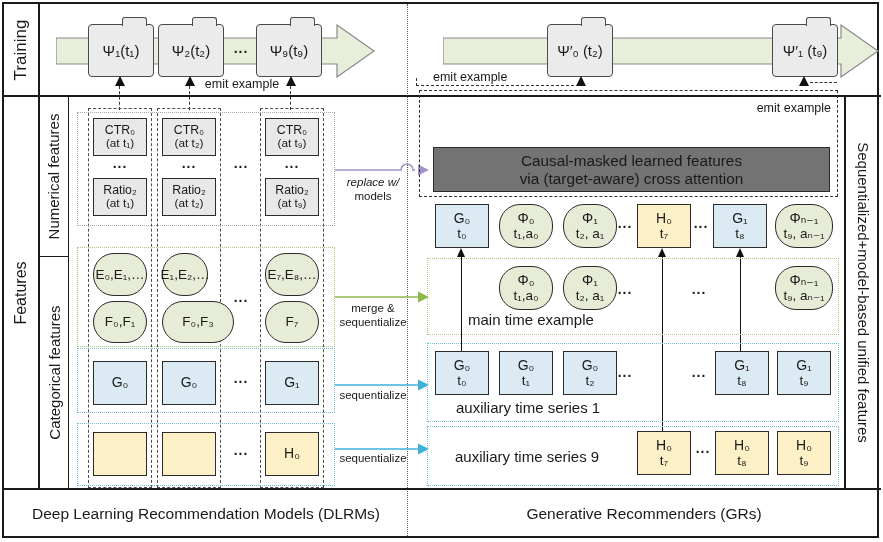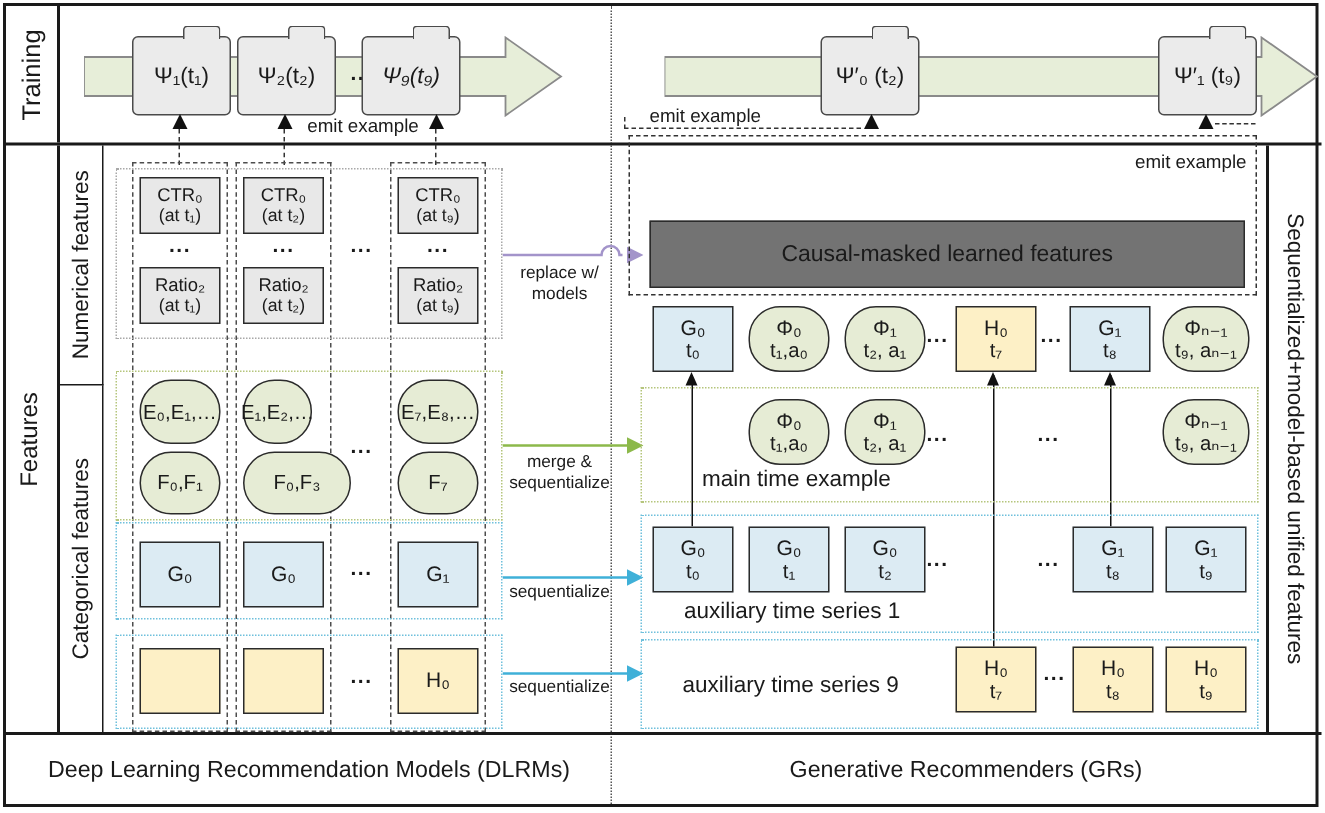--- a/index.html
+++ b/index.html
@@ -76,21 +76,21 @@
     <polygon points="0,14 398,14 398,1 435,27 398,53 398,40 0,40" fill="#e7eed9" stroke="#8a8a8a" stroke-width="1.2"></polygon>
   </svg>
 
   <div class="abs fbox" style="left:88px;top:24px;">
       <span>Ψ₁(t₁)</span>
     </div>
   <div class="abs fbox" style="left:158px;top:24px;">
       <span>Ψ₂(t₂)</span>
     </div>
   <div class="abs dots" style="left:226px;top:41px;width:30px;">...</div>
-  <div class="abs fbox" style="left:241px;top:24px;font-style:italic;">
+  <div class="abs fbox" style="left:256px;top:24px;">
       <span>Ψ₉(t₉)</span>
     </div>
   <div class="abs fbox" style="left:547px;top:24px;">
       <span>Ψ′₀ (t₂)</span>
     </div>
   <div class="abs fbox" style="left:772px;top:24px;">
       <span>Ψ′₁ (t₉)</span>
     </div>
 
   <div class="abs tri" style="left:115px;top:76px;"></div>
@@ -162,21 +162,21 @@
   <div class="abs box bg-yellow" style="left:93px;top:432px;width:54px;height:44px;"></div>
   <div class="abs box bg-yellow" style="left:162px;top:432px;width:54px;height:44px;"></div>
   <div class="abs box bg-yellow" style="left:265px;top:432px;width:54px;height:44px;font-size:14px;">H₀</div>
   <div class="abs dots" style="left:226px;top:443px;width:30px;">...</div>
 
   <svg class="abs" style="left:335px;top:159px;" width="94" height="22" viewBox="0 0 94 22">
     <path d="M0 11 H66 A6 6 0 0 1 78 11 H80" fill="none" stroke="#a394ca" stroke-width="1.7"></path>
     <polygon points="83,5.5 94,11 83,16.5" fill="#a394ca"></polygon>
   </svg>
   <div class="abs lab" style="left:336px;top:176px;width:74px;">
-    <span style="display:block;">replace w/</span>
+    <span style="display:block;font-style:italic;">replace w/</span>
     <span style="display:block;">models</span>
   </div>
   <svg class="abs" style="left:335px;top:286px;" width="94" height="22" viewBox="0 0 94 22">
     <line x1="0" y1="11" x2="83" y2="11" stroke="#8cb94a" stroke-width="1.7"></line>
     <polygon points="83,5.5 94,11 83,16.5" fill="#8cb94a"></polygon>
   </svg>
   <div class="abs lab" style="left:330px;top:302px;width:86px;">
     <span style="display:block;">merge &amp;</span>
     <span style="display:block;">sequentialize</span>
   </div>
@@ -188,20 +188,21 @@
   <svg class="abs" style="left:335px;top:438px;" width="94" height="22" viewBox="0 0 94 22">
     <line x1="0" y1="11" x2="83" y2="11" stroke="#3fb0d8" stroke-width="1.7"></line>
     <polygon points="83,5.5 94,11 83,16.5" fill="#3fb0d8"></polygon>
   </svg>
   <div class="abs lab" style="left:330px;top:452px;width:86px;">sequentialize</div>
 
   <div class="abs dashrect" style="left:419px;top:90px;width:419px;height:107px;"></div>
   <div class="abs emit" style="left:690px;top:101px;width:141px;text-align:right;">emit example</div>
   <div class="abs box bg-lav" style="left:433px;top:147px;width:397px;height:45px;font-size:15.3px;">
     <span>Causal-masked learned features</span>
+    <span>via (target-aware) cross attention</span>
   </div>
 
   <div class="abs cline" style="left:461px;top:250px;height:101px;"></div>
   <div class="abs chead" style="left:457px;top:248px;"></div>
   <div class="abs cline" style="left:740px;top:250px;height:101px;"></div>
   <div class="abs chead" style="left:736px;top:248px;"></div>
   <div class="abs cline" style="left:662px;top:250px;height:182px;"></div>
   <div class="abs chead" style="left:658px;top:248px;"></div>
 
   <div class="abs box bg-blue" style="left:435px;top:204px;width:54px;height:44px;font-size:14px;">

